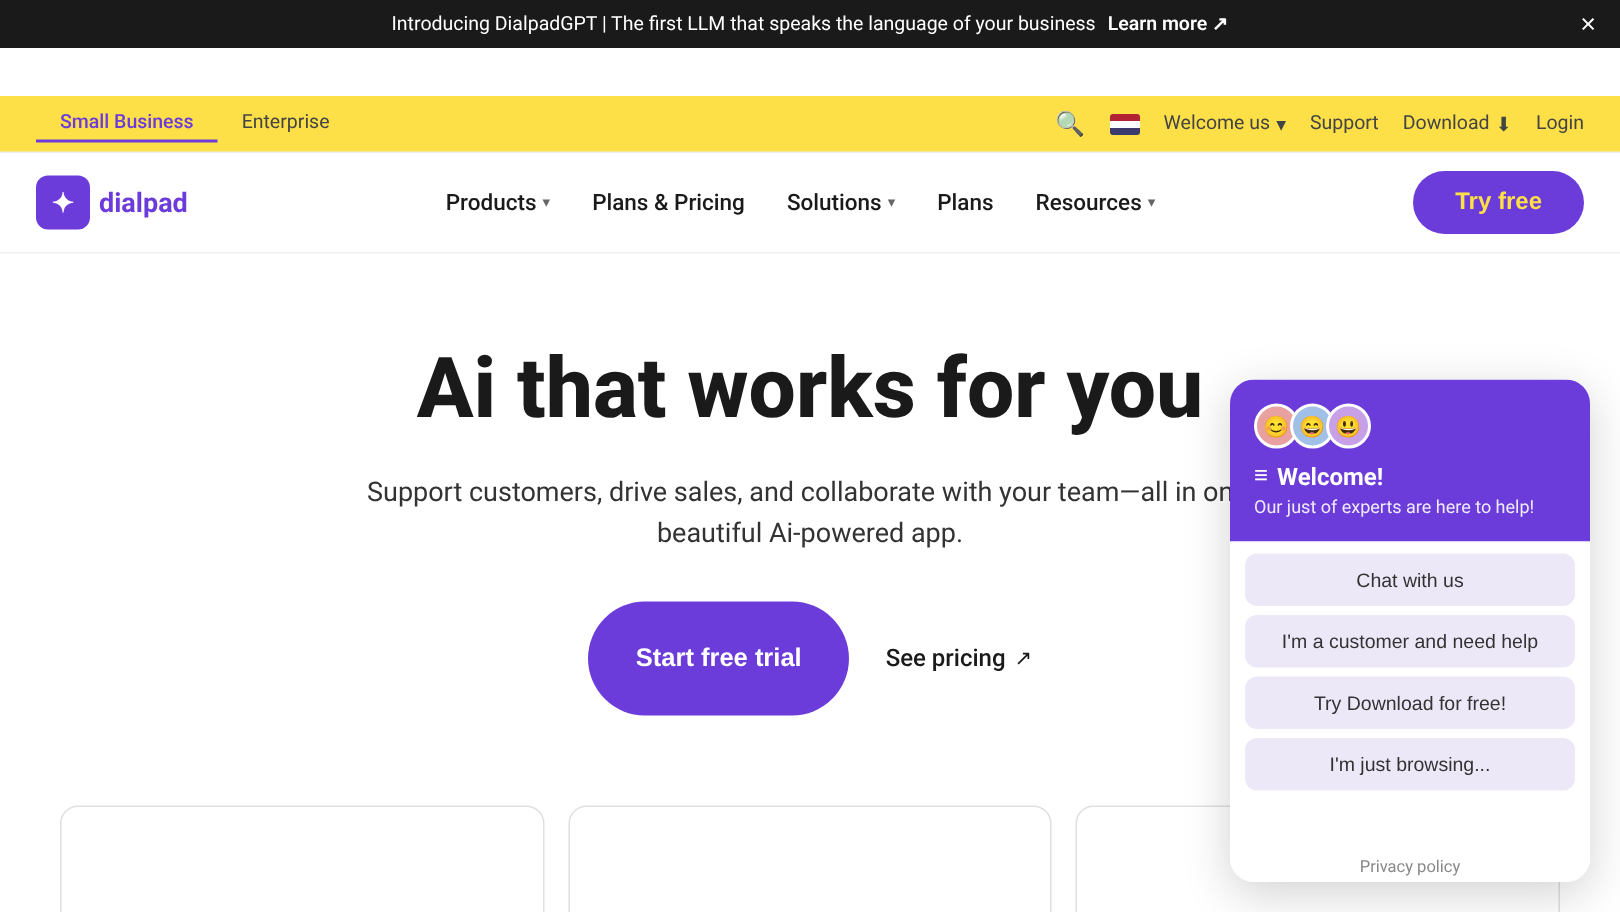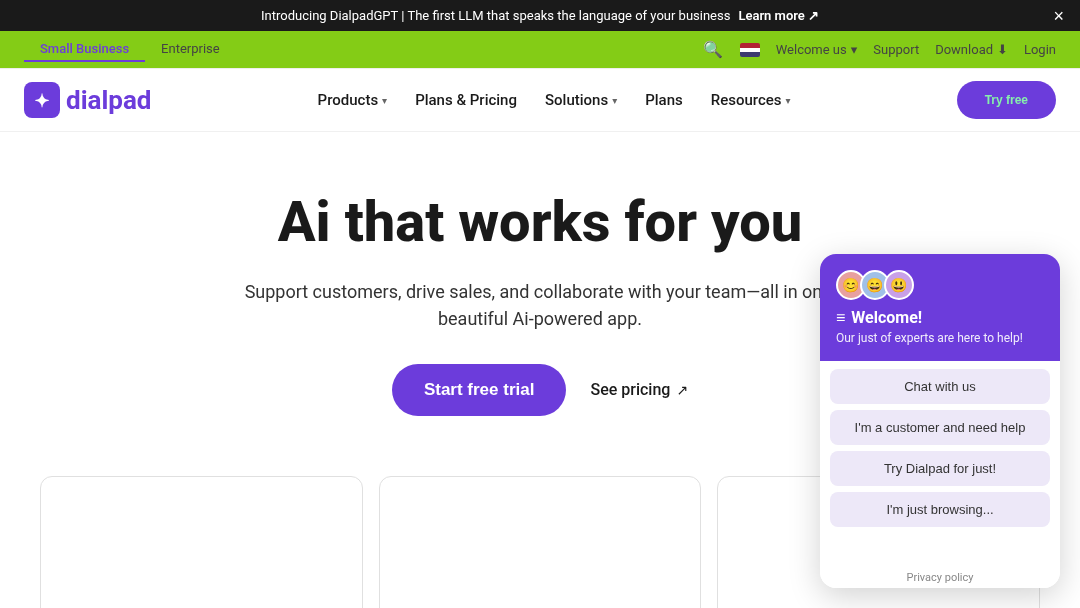--- a/index.html
+++ b/index.html
@@ -34,26 +34,27 @@
       background: none;
       border: none;
       color: #fff;
       font-size: 18px;
       cursor: pointer;
       line-height: 1;
     }
 
     
     .secondary-nav {
-      background: #84cc16;
+      background: #fde047;
       border-bottom: 1px solid #eee;
       display: flex;
       align-items: center;
       justify-content: space-between;
       padding: 6px 24px;
+      margin-top: 32px;
     }
     .secondary-nav-left {
       display: flex;
       gap: 0;
     }
     .secondary-nav-left .nav-tab {
       padding: 4px 16px;
       font-size: 13px;
       color: #444;
       cursor: pointer;
@@ -105,21 +106,21 @@
       background: #6c3cdb;
       border-radius: 8px;
       display: flex;
       align-items: center;
       justify-content: center;
       color: #fff;
       font-size: 18px;
       font-weight: bold;
     }
     .logo-text {
-      font-size: 26px;
+      font-size: 18px;
       font-weight: 700;
       color: #1a1a1a;
     }
     .logo-text span {
       color: #6c3cdb;
     }
     .primary-nav-links {
       display: flex;
       align-items: center;
       gap: 28px;
@@ -132,25 +133,25 @@
       align-items: center;
       gap: 4px;
       font-weight: 500;
     }
     .nav-item .chevron {
       font-size: 10px;
       color: #666;
     }
     .try-free-btn {
       background: #6c3cdb;
-      color: #86efac;
+      color: #fde047;
       border: none;
       padding: 12px 28px;
       border-radius: 50px;
-      font-size: 12px;
+      font-size: 16px;
       font-weight: 600;
       cursor: pointer;
       white-space: nowrap;
     }
 
     
     .hero {
       text-align: center;
       padding: 60px 24px 40px;
       background: #fff;
@@ -172,21 +173,21 @@
     .hero-buttons {
       display: flex;
       align-items: center;
       justify-content: center;
       gap: 24px;
     }
     .start-trial-btn {
       background: #6c3cdb;
       color: #fff;
       border: none;
-      padding: 16px 32px;
+      padding: 28px 32px;
       border-radius: 50px;
       font-size: 17px;
       font-weight: 600;
       cursor: pointer;
     }
     .see-pricing-link {
       font-size: 16px;
       color: #1a1a1a;
       cursor: pointer;
       display: flex;
@@ -390,17 +391,17 @@
     </div>
     <div class="chat-title">
       <span>≡</span>
       <span>Welcome!</span>
     </div>
     <div class="chat-subtitle">Our just of experts are here to help!</div>
   </div>
   <div class="chat-options">
     <button class="chat-option-btn">Chat with us</button>
     <button class="chat-option-btn">I'm a customer and need help</button>
-    <button class="chat-option-btn">Try Dialpad for just!</button>
+    <button class="chat-option-btn">Try Download for free!</button>
     <button class="chat-option-btn">I'm just browsing...</button>
   </div>
   <div class="chat-privacy">Privacy policy</div>
 </div>
 
 </body></html>

